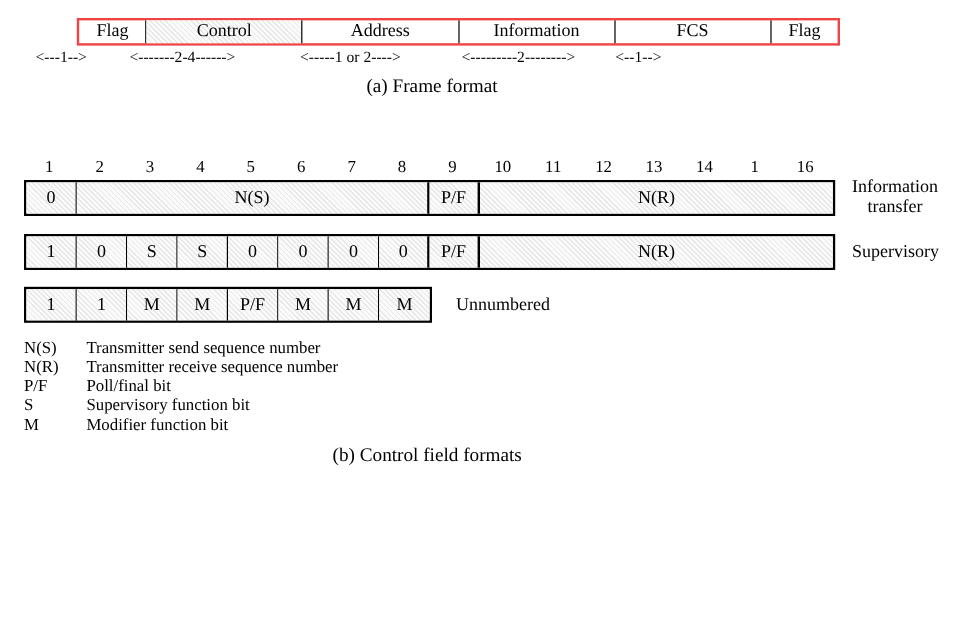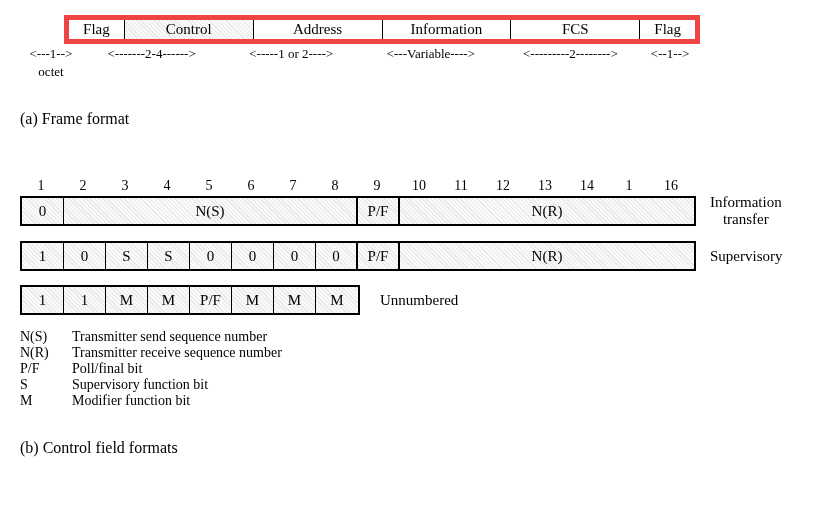--- a/index.html
+++ b/index.html
@@ -6,41 +6,41 @@
     font-family: "Times New Roman", Times, serif;
     font-size: 15px;
     color: #000;
     background: #fff;
     margin: 0;
     padding: 15px 20px;
   }
   .section-a { width: 680px; }
   .frame-row {
     display: flex;
-    border: 5px solid #ef4444;
+    border: 2px solid #ef4444;
     margin-left: 44px;
   }
   .frame-cell {
     border-right: 1px solid #000;
     text-align: center;
     padding: 1px 0;
   }
   .frame-cell:last-child { border-right: none; }
   .hatch {
     background-image: repeating-linear-gradient(45deg, #e8e8e8 0, #e8e8e8 1px, #fafafa 1px, #fafafa 3px);
   }
   .widths-row {
     display: flex;
     font-size: 13px;
     text-align: center;
     margin-top: 2px;
   }
   .caption {
-    text-align: left;
-    margin-top: 30px;
+    text-align: center;
+    margin-top: 8px;
     font-size: 16px;
   }
   .section-b { margin-top: 50px; width: 780px; }
   .bit-header {
     display: flex;
     width: 672px;
     margin-left: 0;
     font-size: 14px;
   }
   .bit-header > div { width: 42px; text-align: center; }
@@ -79,26 +79,22 @@
     <div class="frame-cell hatch" style="width:140px">Control</div>
     <div class="frame-cell" style="width:140px">Address</div>
     <div class="frame-cell" style="width:140px">Information</div>
     <div class="frame-cell" style="width:140px">FCS</div>
     <div class="frame-cell" style="width:60px">Flag</div>
   </div>
   <div class="widths-row">
     <div style="width:62px">&lt;---1--&gt;</div>
     <div style="width:140px">&lt;-------2-4------&gt;</div>
     <div style="width:140px">&lt;-----1 or 2----&gt;</div>
-    <div style="width:140px">&lt;---Variable----&gt;</div>
     <div style="width:140px">&lt;---------2--------&gt;</div>
     <div style="width:60px">&lt;--1--&gt;</div>
-  </div>
-  <div class="widths-row">
-    <div style="width:62px">octet</div>
   </div>
   <div class="caption">(a) Frame format</div>
 </div>
 
 <div class="section-b">
 
   <div class="bit-header">
     <div>1</div>
     <div>2</div>
     <div>3</div>

